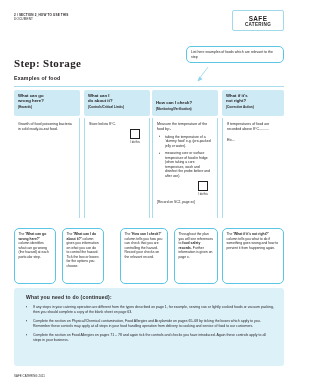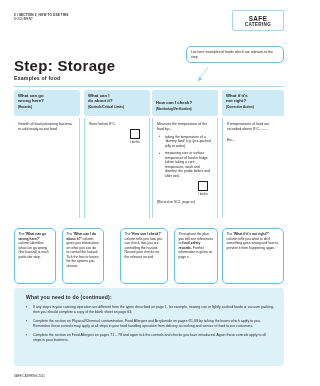--- a/index.html
+++ b/index.html
@@ -22,21 +22,21 @@
     position:absolute;right:14px;top:10px;
     width:50px;height:19px;
     border:0.8px solid #9fd9ea;border-radius:2px;
     background:#fff;
     display:flex;flex-direction:column;align-items:center;justify-content:center;
   }
   .logo-1{font-size:6.4px;font-weight:bold;letter-spacing:.4px;color:#231f20;line-height:7px;}
   .logo-2{font-size:4.6px;font-weight:bold;letter-spacing:.3px;color:#231f20;line-height:5px;}
 
   
-  .title{position:absolute;left:14px;top:57px;font-size:15px;font-weight:bold;letter-spacing:.3px;}
+  .title{position:absolute;left:14px;top:57px;font-size:11px;font-weight:bold;letter-spacing:.3px;font-family:Liberation Serif, serif;}
   .subtitle{position:absolute;left:14px;top:75px;font-size:5.2px;font-weight:bold;letter-spacing:.2px;}
 
   .rule{position:absolute;left:14px;top:86px;width:270px;height:0.7px;background:#a9dced;}
 
   
   .callout-top{
     position:absolute;left:186px;top:46px;width:98px;
     border:0.7px solid #5bc5e6;border-radius:5px;background:#fff;
     padding:3px 4px;box-sizing:border-box;
   }

